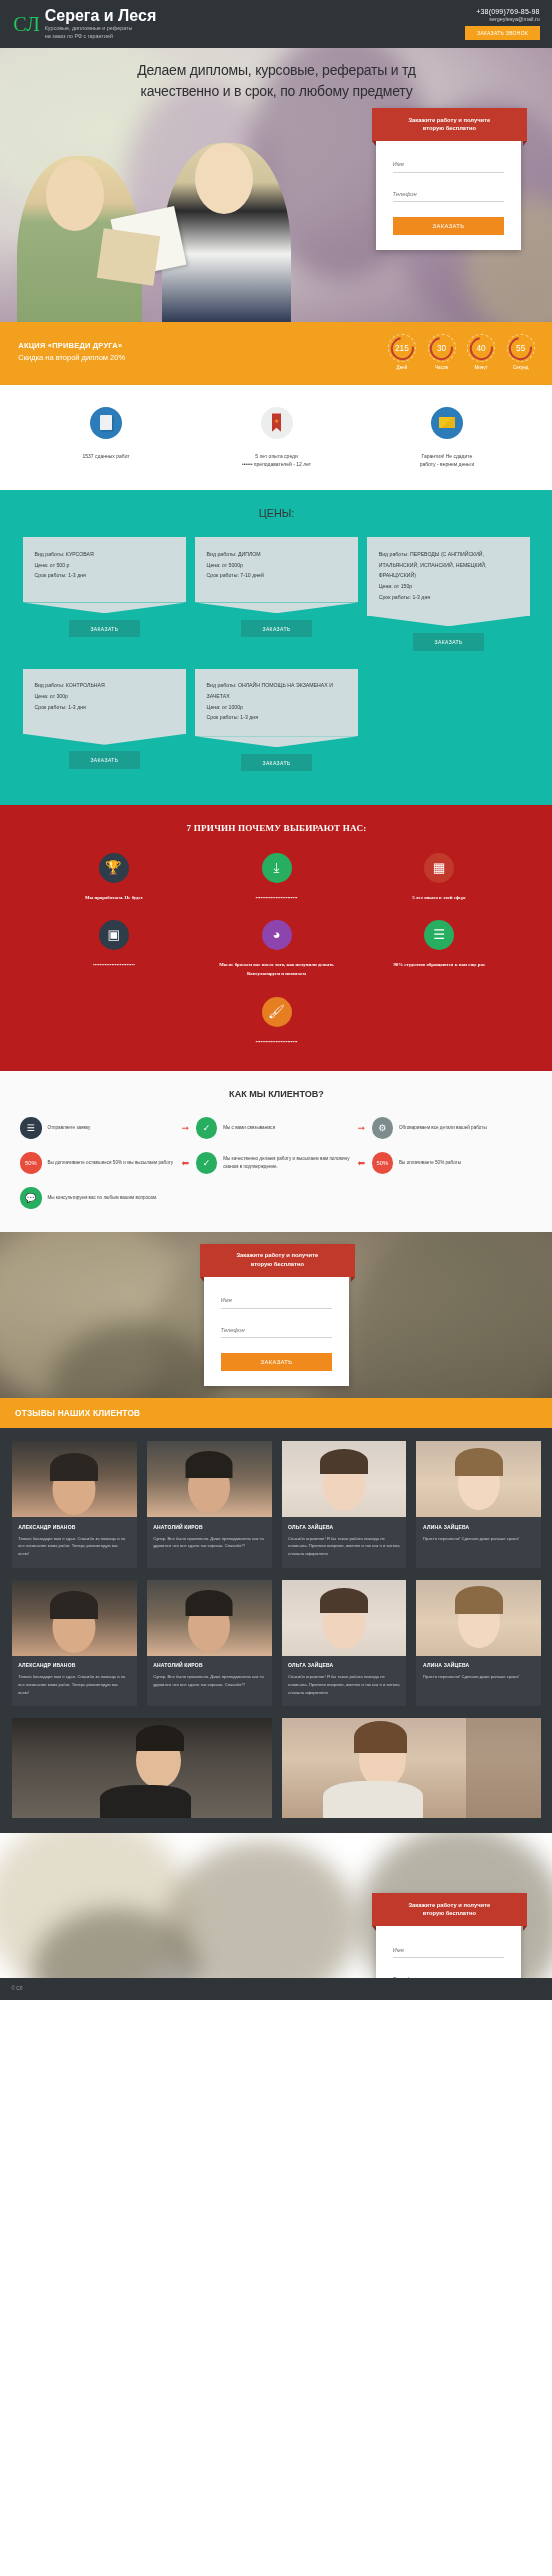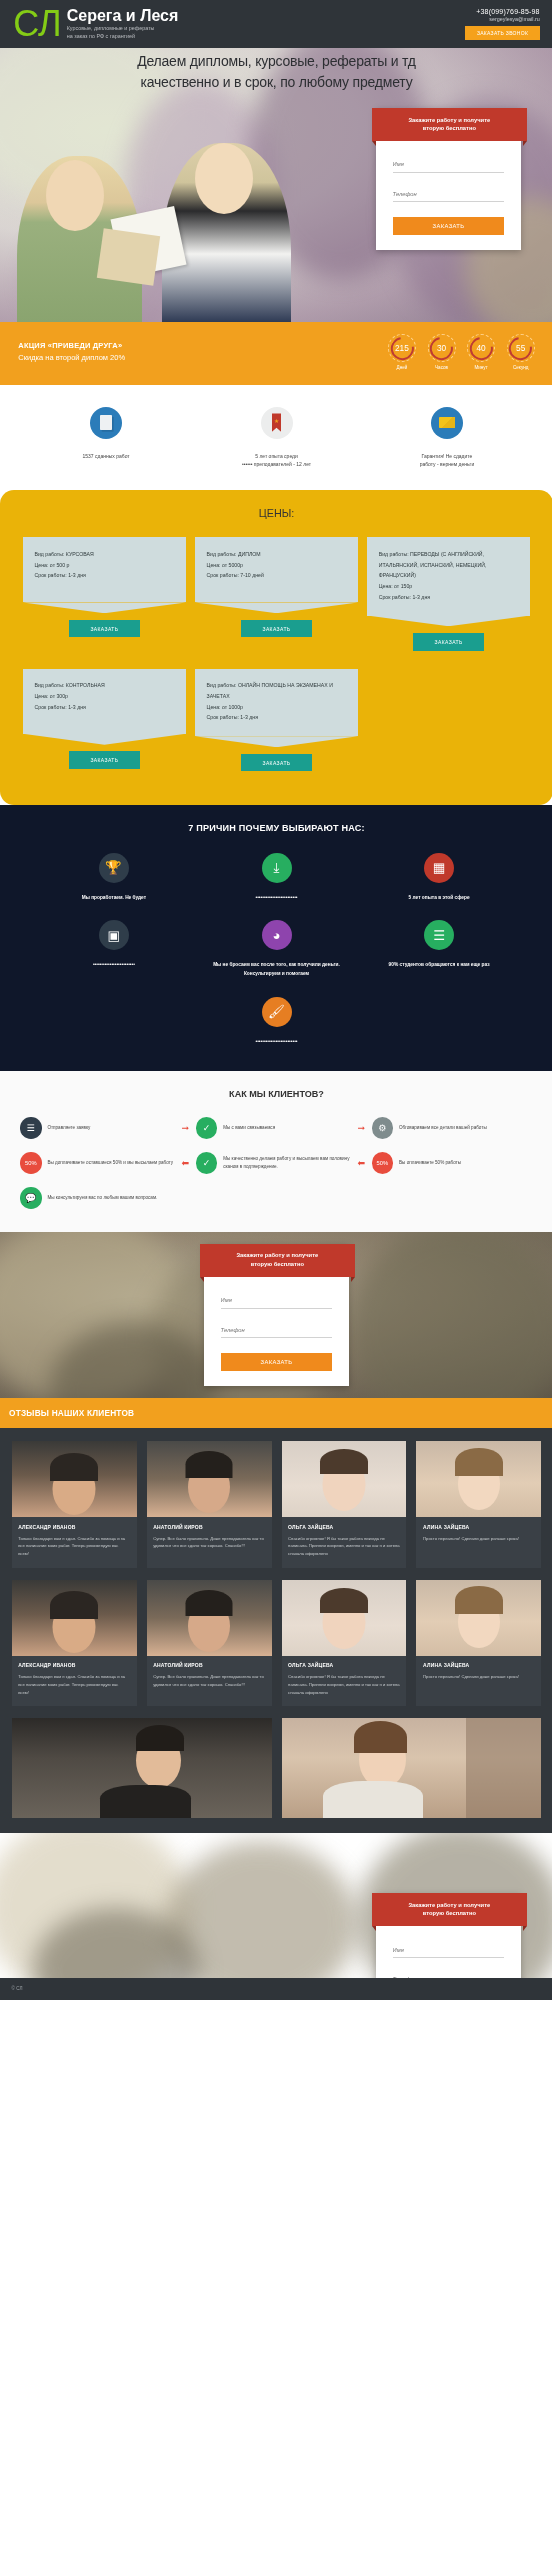--- a/index.html
+++ b/index.html
@@ -16,26 +16,26 @@
   .header {
     background: #2f3439;
     height: 48px;
     display: flex;
     align-items: center;
     padding: 0 13.3px;
     position: relative;
   }
   .logo-block { display: flex; align-items: center; gap: 5px; }
   .logo-mark {
-    font-size: 36px;
-    color: #84cc16;
+    font-size: 20px;
+    color: #22c55e;
     font-weight: 400;
     letter-spacing: 0px;
     line-height: 1;
-    font-family: Liberation Sans, sans-serif;
+    font-family: Liberation Serif, serif;
   }
   .logo-text { line-height: 1.05; }
   .logo-title { font-size: 16px; color: #fff; font-weight: 700; }
   .logo-sub { font-size: 5.4px; color: #b9bcc0; line-height: 1.35; margin-top: 0.8px; }
   .header-right {
     margin-left: auto;
     text-align: right;
     display: flex;
     flex-direction: column;
     align-items: flex-end;
@@ -71,21 +71,21 @@
     filter: blur(11.6px);
     opacity: .55;
   }
   .hero h1 {
     position: relative;
     text-align: center;
     font-size: 14px;
     font-weight: 400;
     color: #2d2f33;
     line-height: 1.5;
-    padding-top: 3px;
+    padding-top: 12px;
     letter-spacing: -0.2px;
   }
   .hero-photo {
     position: absolute;
     left: 0; bottom: 0;
     width: 332px; height: 208px;
     overflow: hidden;
   }
   .girl {
     position: absolute;
@@ -207,21 +207,21 @@
   .areas {
     background: #32373c;
     color: #e9ebec;
     text-align: center;
     padding: 18.3px 8.3px 25px;
   }
   .areas h2 { font-size: 10px; font-weight: 400; letter-spacing: 0.3px; margin-bottom: 13.3px; }
   .areas p { font-size: 5.4px; line-height: 2.3; }
 
   
-  .prices { padding: 16.6px 0 21.6px; background: #eab308; border-radius: 14px; }
+  .prices { padding: 16.6px 0 21.6px; background: #14b8a6; }
   .prices h2 { text-align: center; font-size: 10.8px; font-weight: 400; margin-bottom: 18.3px; }
   .price-row { display: flex; justify-content: center; gap: 9.1px; margin-bottom: 11.6px; }
   .price-card { width: 163px; }
   .price-box {
     background: #cfdcdd;
     padding: 11.6px 11.6px 13.3px;
     min-height: 65px;
   }
   .price-box div { font-size: 5.2px; color: #2f3a3c; line-height: 2.05; }
   .price-tail {
@@ -236,21 +236,21 @@
     background: #1a9e8f;
     color: #fff;
     border: 0;
     font-size: 5px;
     letter-spacing: 0.4px;
     padding: 5.8px 0;
     cursor: pointer;
   }
 
   
-  .reasons { background: #0f172a; padding: 18.3px 18.3px 25px; }
+  .reasons { background: #b91c1c; padding: 18.3px 18.3px 25px; font-family: Liberation Serif, serif; }
   .reasons h2 { text-align: center; color: #fff; font-size: 9.1px; font-weight: bold; margin-bottom: 20px; letter-spacing: 0.2px; }
   .reason-row { display: flex; justify-content: center; gap: 16.6px; margin-bottom: 18.3px; }
   .reason { width: 146px; text-align: center; }
   .r-icon {
     width: 30px; height: 30px;
     border-radius: 50%;
     margin: 0 auto 10px;
     display: flex; align-items: center; justify-content: center;
     font-size: 13.3px; color: #fff;
   }
@@ -276,21 +276,21 @@
     height: 166px;
     background:
       linear-gradient(rgba(120,110,95,.25), rgba(90,80,70,.35)),
       radial-gradient(ellipse at 30% 40%, #cfc7ae 0%, #9d8f78 45%, #5f5848 100%);
     display: flex; align-items: center; justify-content: center;
     overflow: hidden;
   }
   .cta2 .hero-form { position: relative; right: auto; top: auto; }
 
   
-  .rev-head { background: #f2a01e; padding: 10px 9px; }
+  .rev-head { background: #f2a01e; padding: 10px 15px; }
   .rev-head h2 { color: #fff; font-size: 8.3px; font-weight: bold; letter-spacing: 0.2px; }
   .reviews { background: #32373c; padding: 13.3px 11.6px 15px; }
   .rev-row { display: flex; gap: 10px; margin-bottom: 11.6px; }
   .rev-card { flex: 1; background: #3a4046; }
   .rev-photo { width: 100%; height: 76px; position: relative; overflow: hidden; }
   .rev-body { padding: 6.6px 6.6px 10px; }
   .rev-name { font-size: 5px; color: #fff; font-weight: bold; margin-bottom: 5px; letter-spacing: 0.2px; }
   .rev-text { font-size: 4.2px; color: #c8cccf; line-height: 1.85; }
   .vid-row { display: flex; gap: 10px; }
   .vid { flex: 1; height: 100px; position: relative; overflow: hidden; background: #222; }

